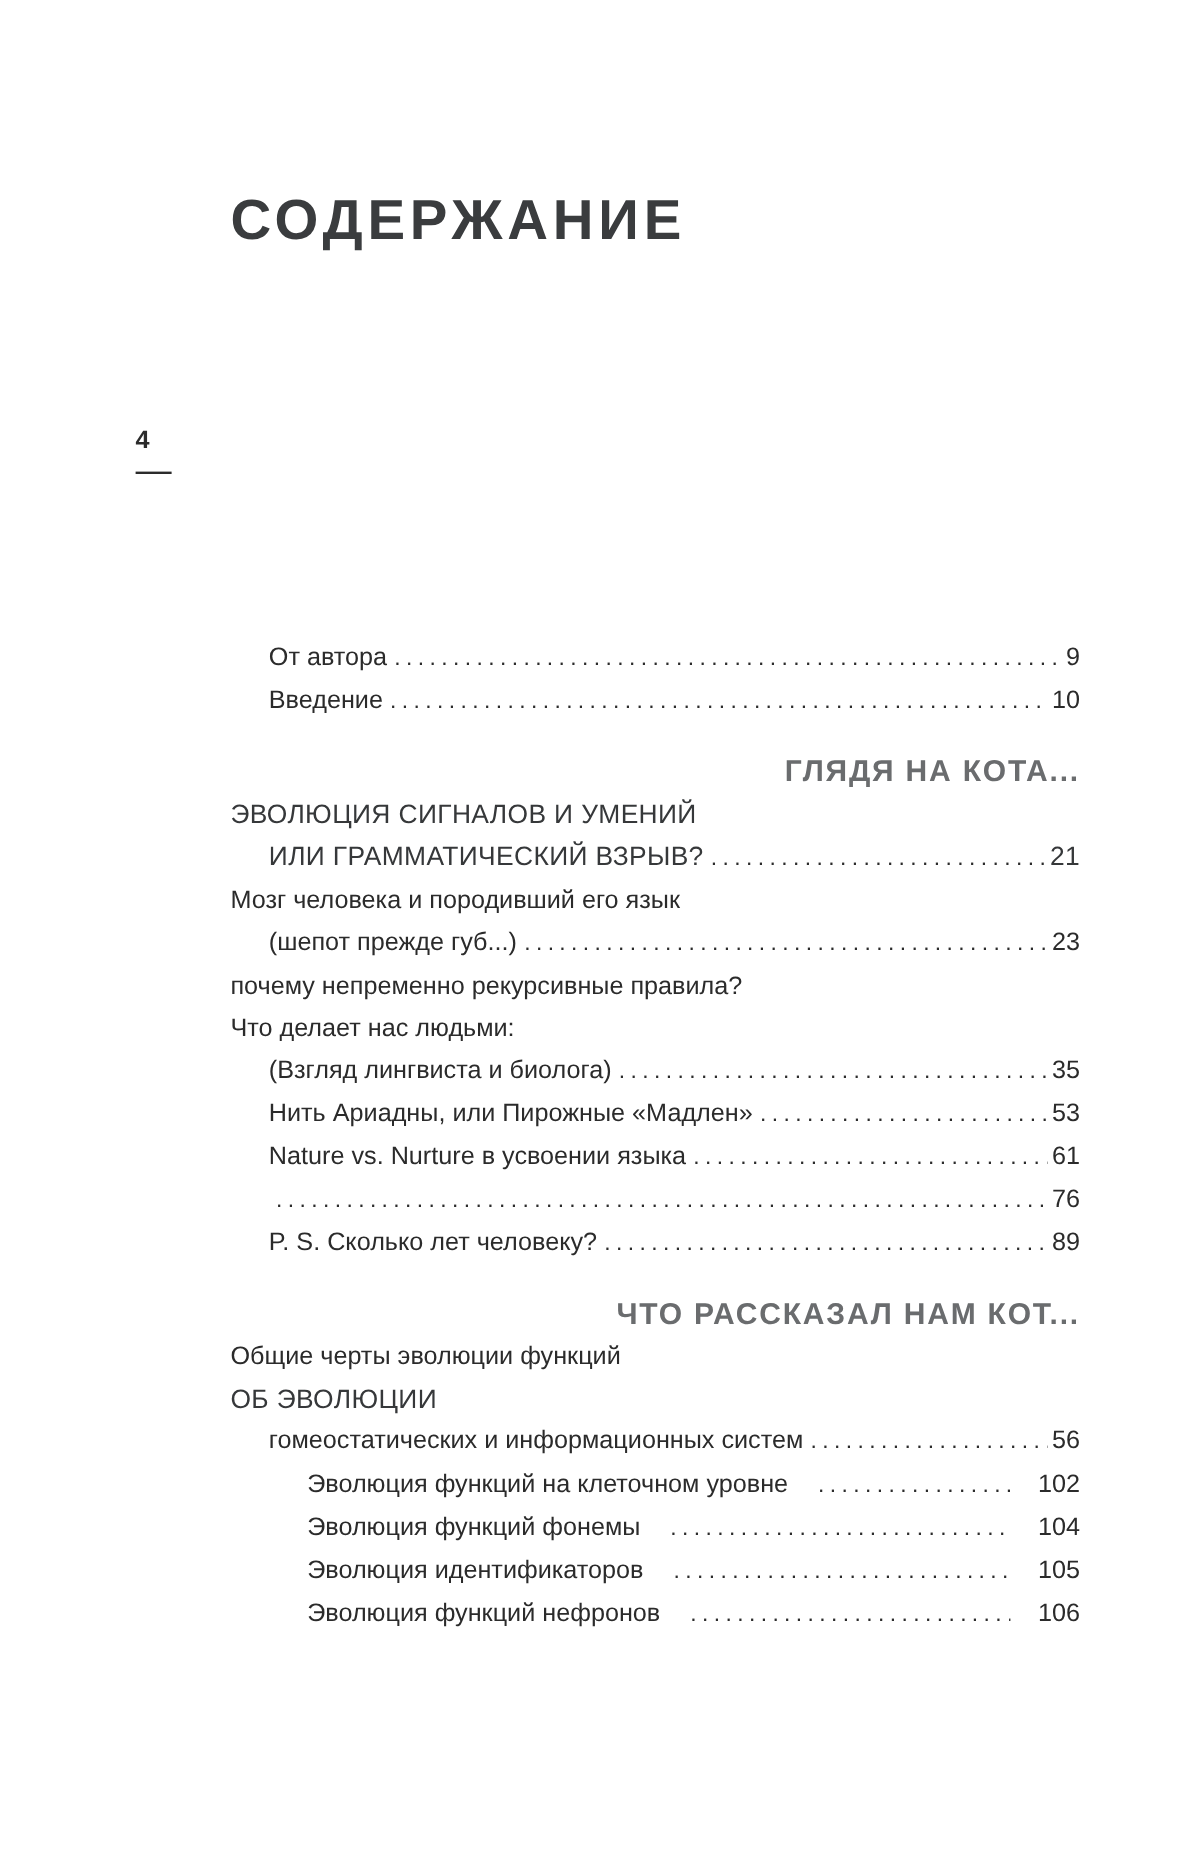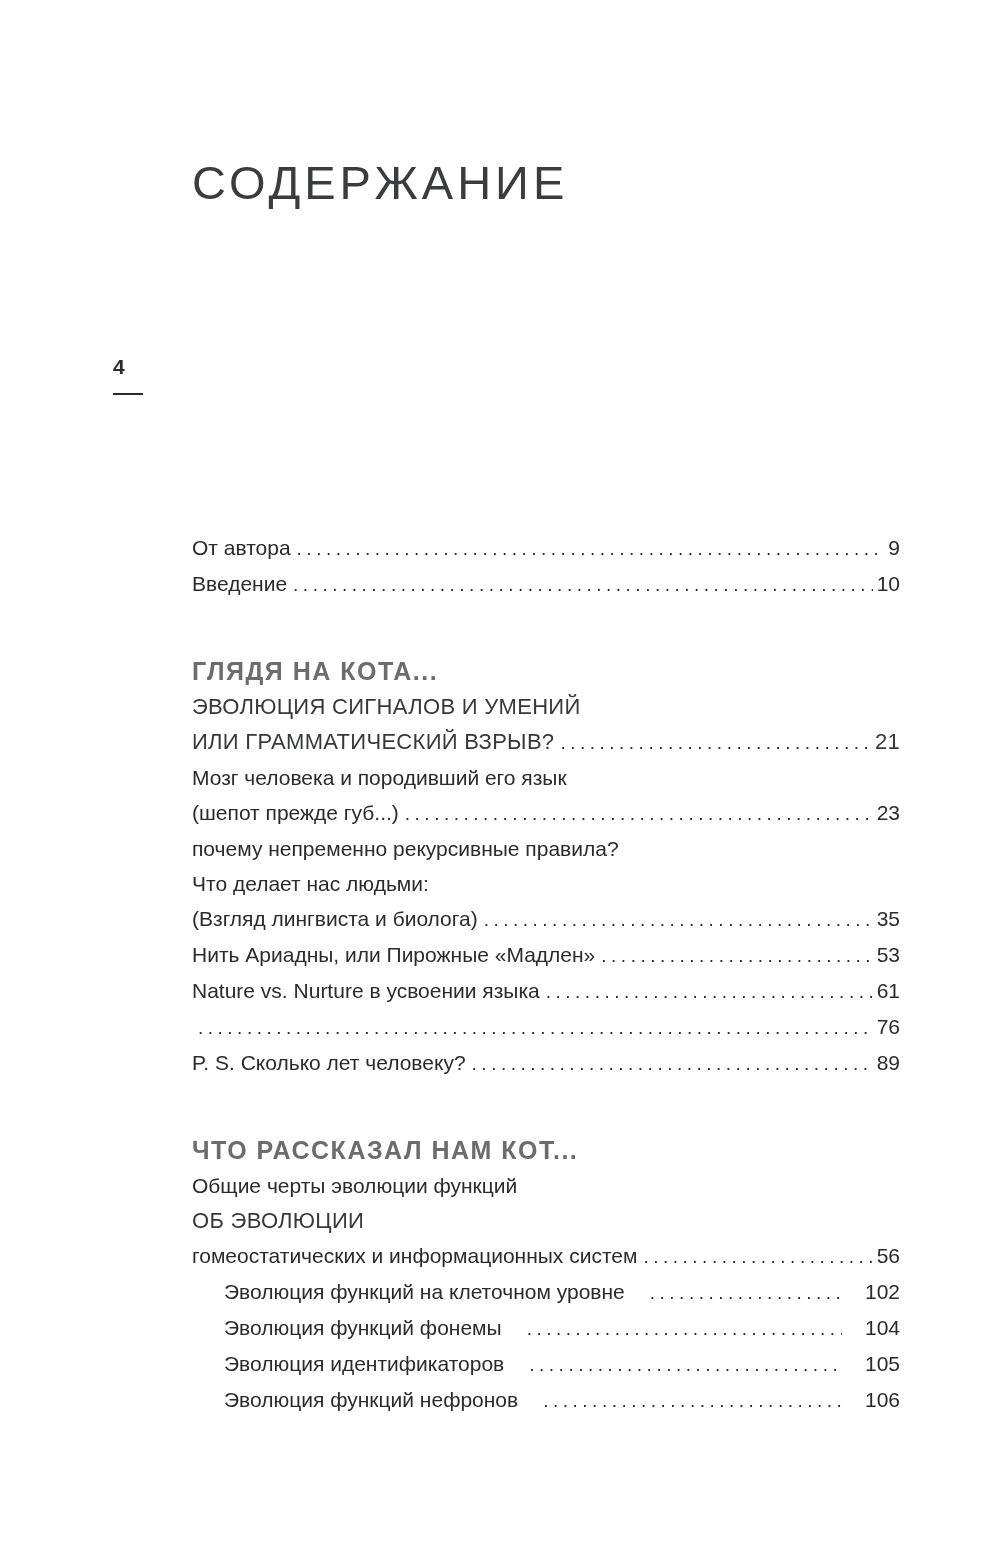--- a/index.html
+++ b/index.html
@@ -13,21 +13,21 @@
     font-family: "Liberation Sans", sans-serif;
     color: #2b2b2b;
     position: relative;
     overflow: hidden;
   }
   .doc-title {
     position: absolute;
     left: 192px;
     top: 155px;
     font-size: 47px;
-    font-weight: 400;
+    font-weight: 700;
     letter-spacing: 4px;
     color: #3a3c3e;
     text-align: right;
   }
   .folio {
     position: absolute;
     left: 113px;
     top: 355px;
   }
   .folio-num {
@@ -47,20 +47,21 @@
     width: 708px;
   }
   .row {
     line-height: 35px;
     font-size: 21px;
     color: #2b2b2b;
   }
   .row.with-page {
     display: flex;
     align-items: baseline;
+    margin-left: 32px;
   }
   .row .txt {
     flex: 0 0 auto;
     white-space: nowrap;
   }
   .leader {
     flex: 1 1 auto;
     overflow: hidden;
     white-space: nowrap;
     margin: 0 4px 0 6px;
@@ -73,21 +74,22 @@
   }
   .pagenum {
     flex: 0 0 auto;
     text-align: right;
   }
   .section-title {
     font-size: 25px;
     font-weight: 700;
     letter-spacing: 1.5px;
     color: #6a6c6e;
-    margin-top: 52px;
+    margin-top: 24px;
+    text-align: right;
   }
   .subtitle {
     font-size: 22px;
     color: #36383a;
     letter-spacing: 0.3px;
   }
   .entry.sub {
     padding-left: 32px;
     gap: 19px;
   }

